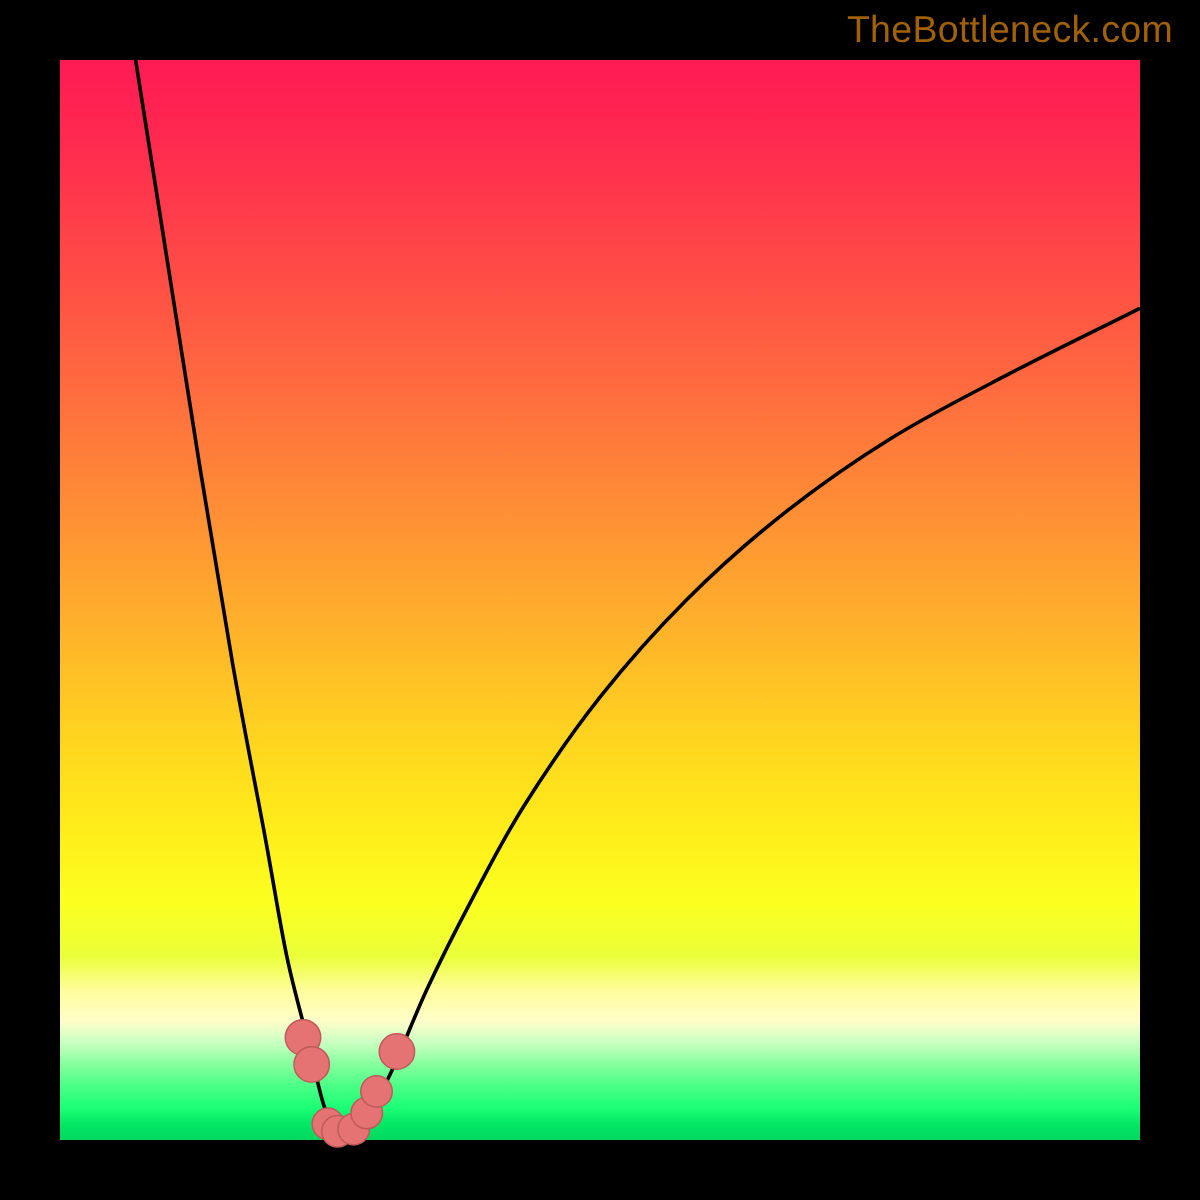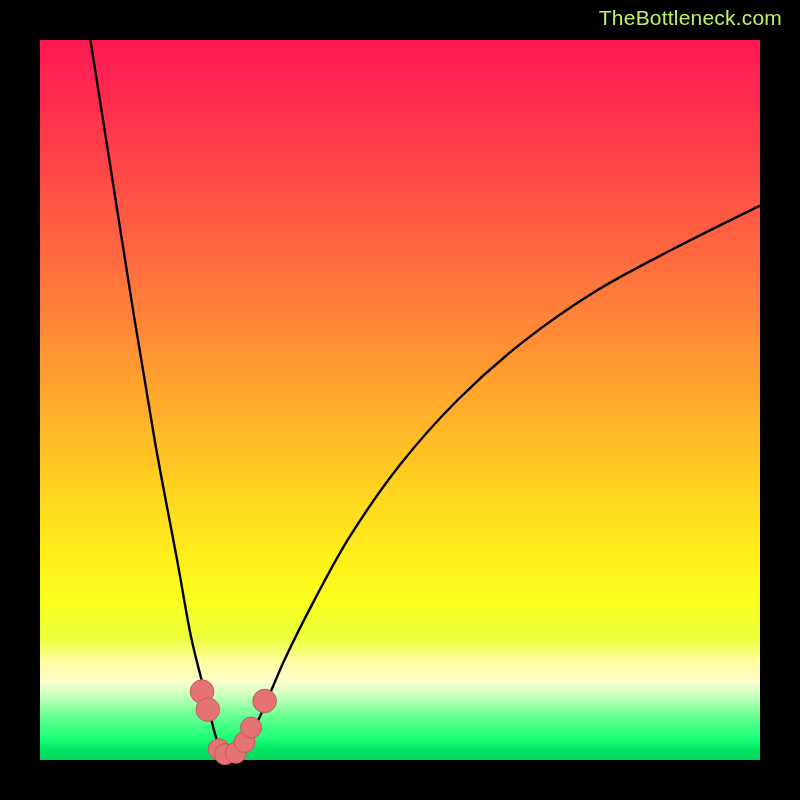--- a/index.html
+++ b/index.html
@@ -50,22 +50,22 @@
     left: 0;
     top: 0;
     width: 720px;
     height: 720px;
     overflow: visible;
   }
   .attribution {
     position: absolute;
     top: 6px;
     right: 18px;
-    color: #bef264;
-    font-size: 21px;
+    color: #a16207;
+    font-size: 25px;
     font-weight: 500;
     letter-spacing: 0.2px;
   }
 </style>
 </head>
 <body>
 
 <div class="frame">
 
   <div class="attribution">TheBottleneck.com</div>

